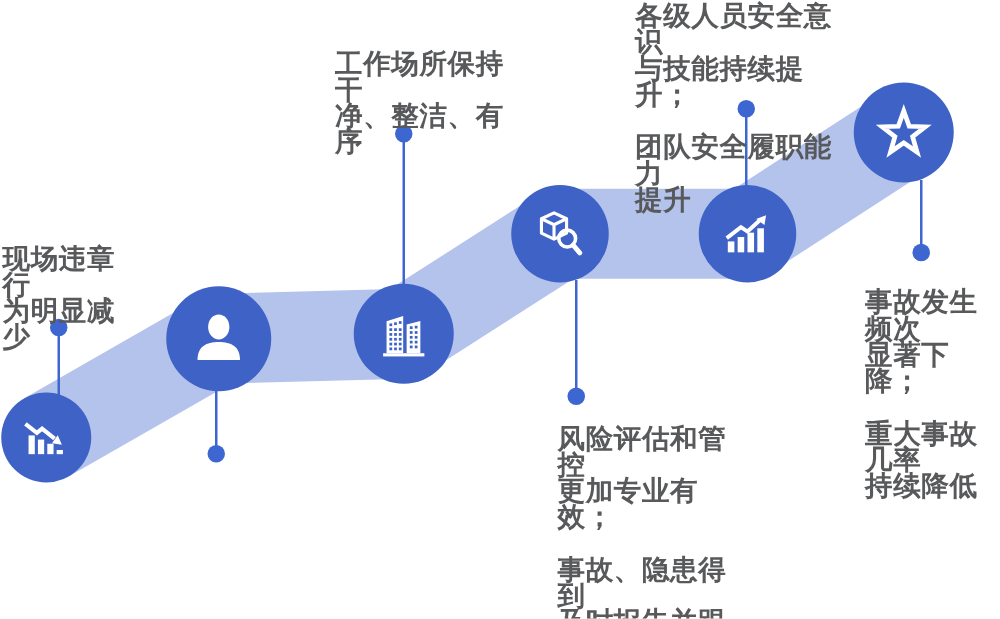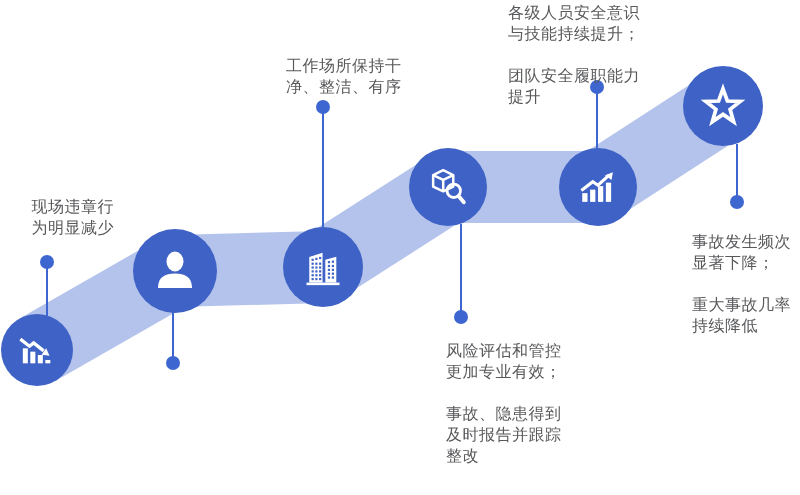--- a/index.html
+++ b/index.html
@@ -11,40 +11,41 @@
   .band { position:absolute; left:0; top:0; z-index:1; }
   .band polyline { fill:none; stroke:var(--band,#B4C3EC); stroke-width:72; stroke-linejoin:miter; }
   .vline { position:absolute; width:2px; background:var(--connector,#3E66D1); z-index:2; }
   .dot { position:absolute; width:14px; height:14px; border-radius:50%; background:var(--connector,#3E66D1); z-index:2; }
   .circle {
     position:absolute; border-radius:50%; background:var(--circle,#3E62C5);
     display:flex; align-items:center; justify-content:center; z-index:3;
   }
   .txt {
     position:absolute; z-index:4; color:var(--text,#58595B);
-    font-size:16px; line-height:21px; letter-spacing:0.5px;
+    font-size:22px; line-height:21px; letter-spacing:0.5px;
     white-space:pre-line;
+    font-weight:bold;
   }
   .win { fill:var(--circle,#3E62C5); }
 
   
   .s1-circle { left:1px;  top:314px; width:72px; height:72px; }
   .s1-line   { left:46px; top:262px; height:56px; }
   .s1-dot    { left:40px; top:255px; }
-  .s1-txt    { left:2px;  top:196px; width:112px;text-align:right; }
+  .s1-txt    { left:2px;  top:196px; width:112px; }
   
   .s2-circle { left:133px; top:229px; width:84px; height:84px; }
   .s2-line   { left:172px; top:312px; height:46px; }
   .s2-dot    { left:166px; top:356px; }
   .s2-txt    { left:95px;  top:389px; width:232px; }
   
   .s3-circle { left:283px; top:227px; width:80px; height:80px; }
   .s3-line   { left:322px; top:107px; height:122px; }
   .s3-dot    { left:316px; top:100px; }
-  .s3-txt    { left:286px; top:40px;  width:152px;margin-top:15px; }
+  .s3-txt    { left:268px; top:40px;  width:152px; }
   
   .s4-circle { left:409px; top:148px; width:78px; height:78px; }
   .s4-line   { left:460px; top:224px; height:88px; }
   .s4-dot    { left:454px; top:310px; }
   .s4-txt    { left:402px; top:340px; width:152px;margin-left:44px; }
   
   .s5-circle { left:559px; top:148px; width:78px; height:78px; }
   .s5-line   { left:596px; top:87px;  height:62px; }
   .s5-dot    { left:590px; top:80px; }
   .s5-txt    { left:508px; top:2px;   width:178px; }

